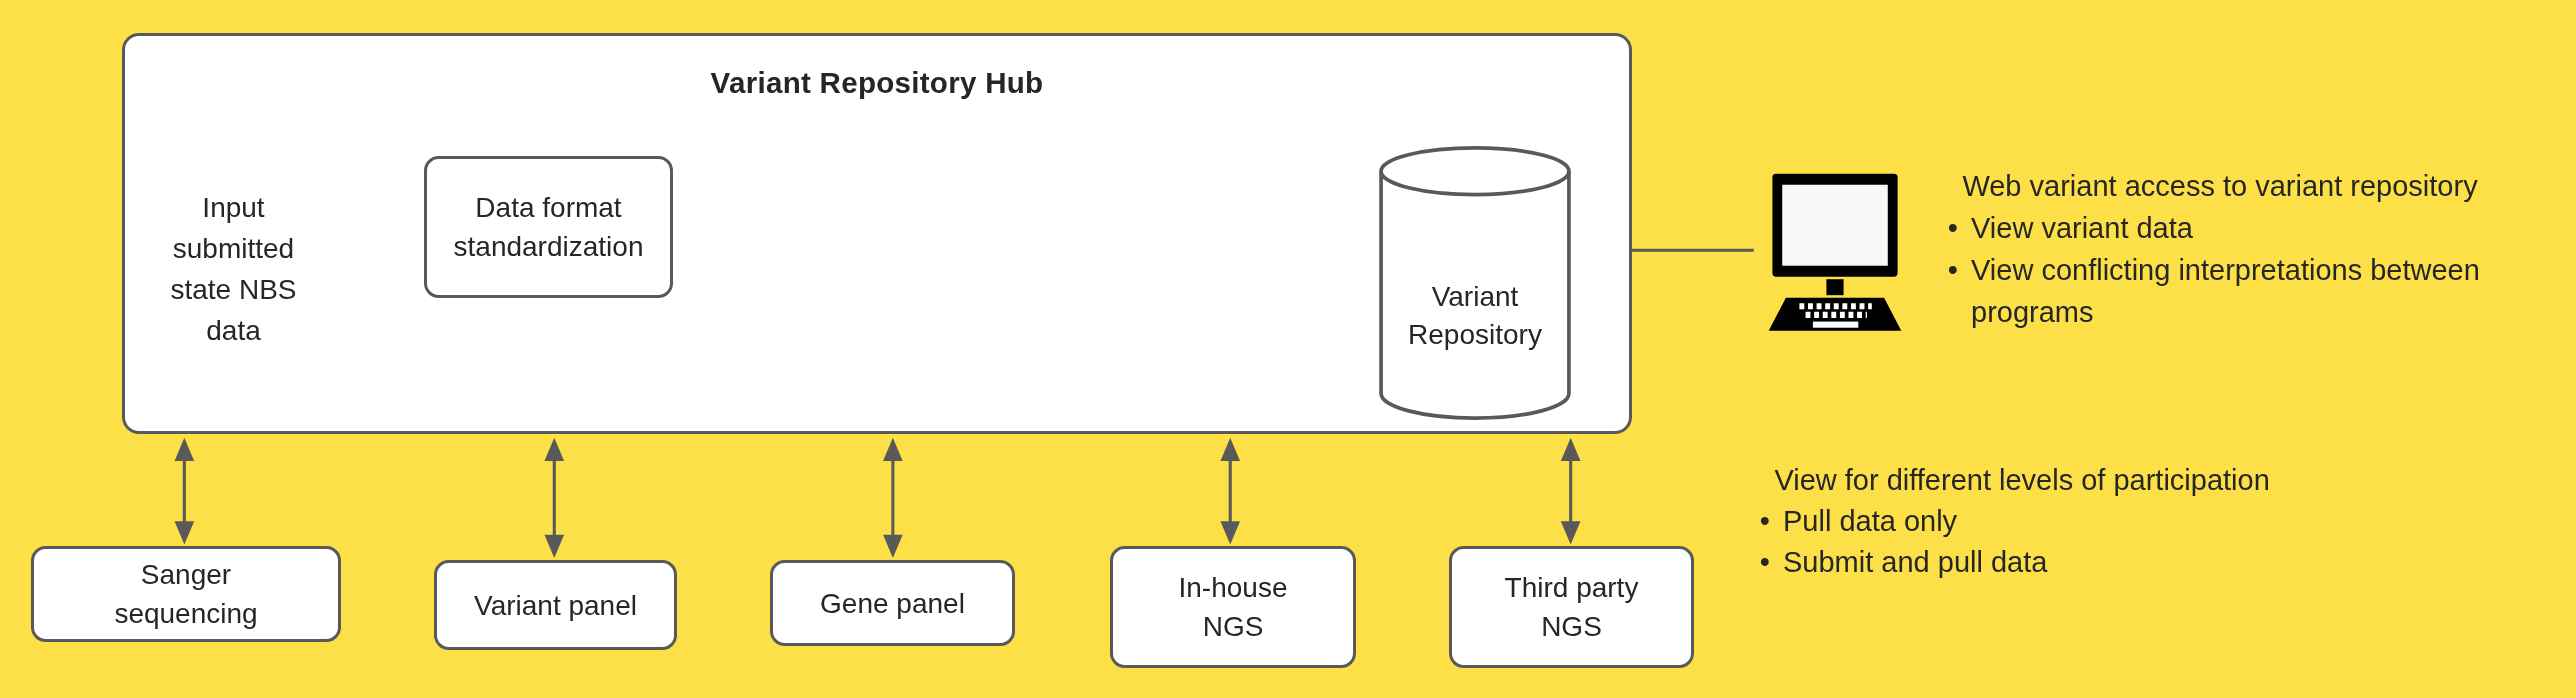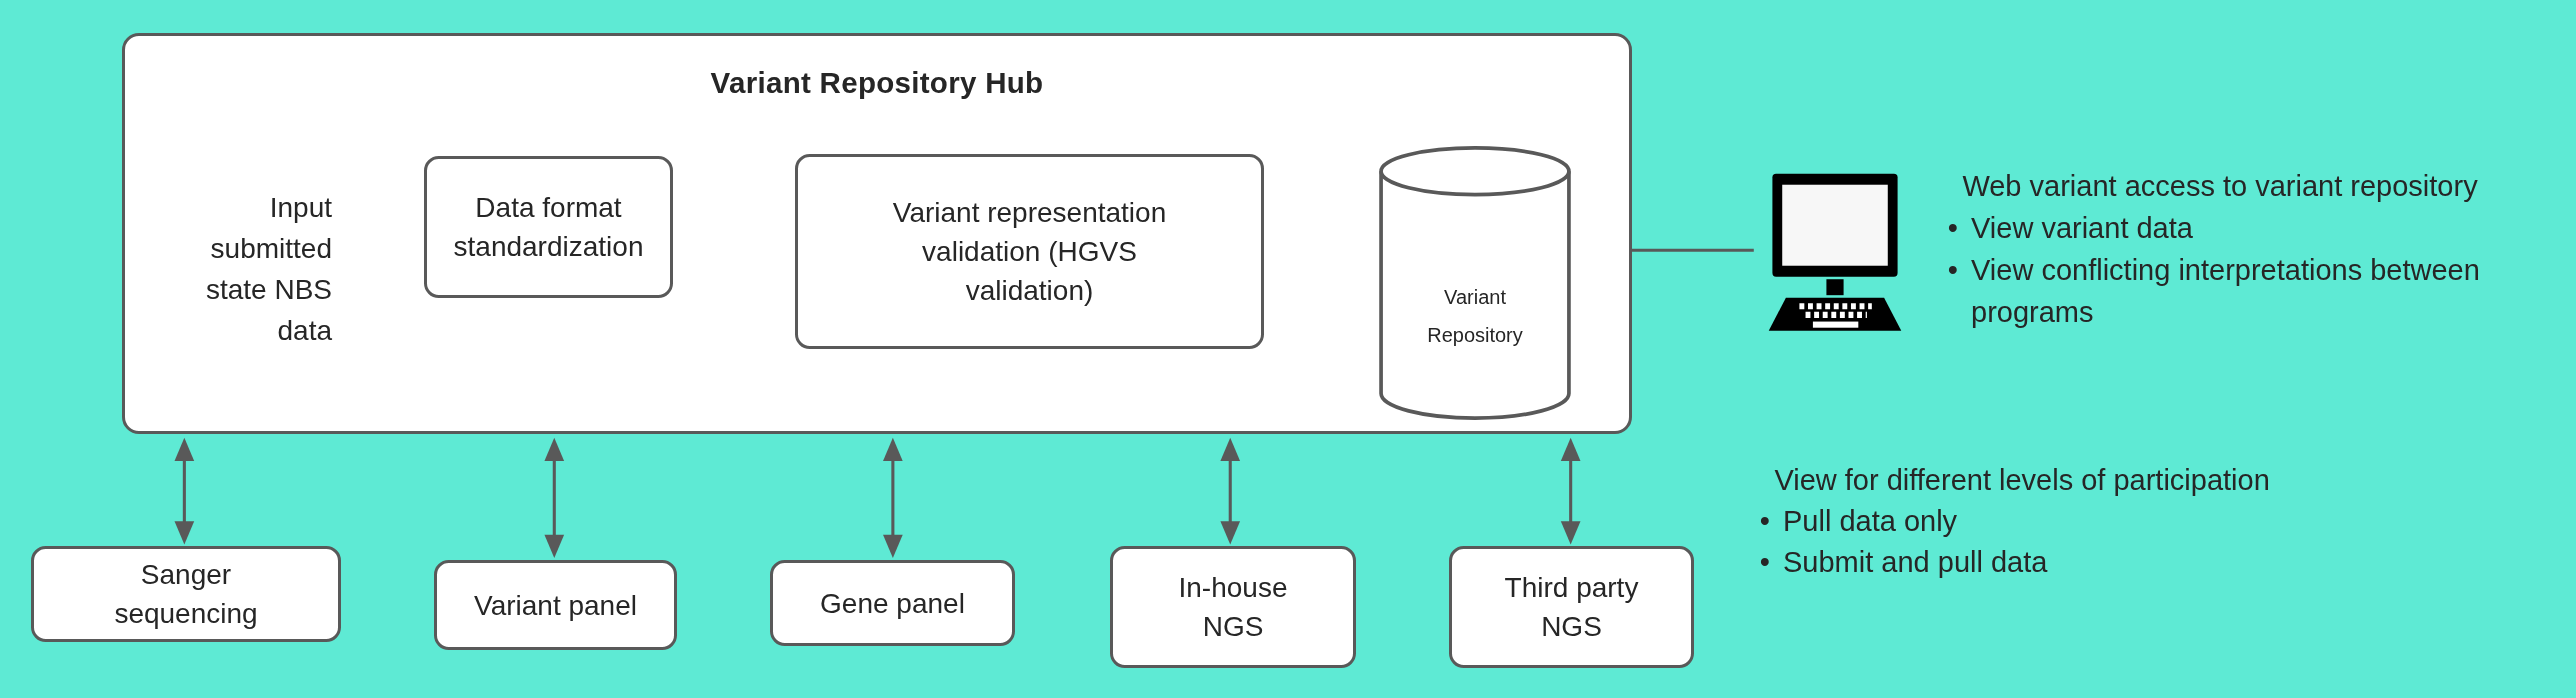--- a/index.html
+++ b/index.html
@@ -5,21 +5,21 @@
   * { margin: 0; padding: 0; box-sizing: border-box; }
   html, body { background: #ffffff; }
   body {
     font-family: "Liberation Sans", "DejaVu Sans", sans-serif;
     color: #262626;
   }
   #canvas {
     position: relative;
     width: 2576px;
     height: 699px;
-    background: #5eead4;
+    background: #fde047;
     overflow: hidden;
   }
   #connectors {
     position: absolute;
     left: 0; top: 0;
     width: 2576px; height: 699px;
     pointer-events: none;
   }
   .hub {
     position: absolute;
@@ -34,21 +34,21 @@
     left: 0; top: 29.5px;
     width: 100%;
     text-align: center;
     font-size: 29.5px;
     font-weight: bold;
     color: #262626;
     letter-spacing: 0.3px;
   }
   .free-label {
     position: absolute;
-    text-align: right;
+    text-align: center;
     font-size: 28px;
     line-height: 41px;
     color: #262626;
   }
   .input-label {
     left: 135px; top: 187px;
     width: 197px;
   }
   .node {
     position: absolute;
@@ -73,21 +73,21 @@
   .cylinder {
     position: absolute;
     left: 1378px; top: 144px;
     width: 194px; height: 278px;
   }
   .cylinder-label {
     position: absolute;
     left: 0; top: 134px;
     width: 100%;
     text-align: center;
-    font-size: 20px;
+    font-size: 28px;
     line-height: 38px;
     color: #262626;
   }
   .computer-icon {
     position: absolute;
     left: 1754px; top: 170px;
     width: 162px; height: 162px;
   }
   .textblock {
     position: absolute;
@@ -147,23 +147,20 @@
 
   <div class="hub">
     <div class="hub-title">Variant Repository Hub</div>
   </div>
 
   <div class="free-label input-label">Input<br>submitted<br>state NBS<br>data</div>
 
   <div class="node node-box1">
     <div>Data format<br>standardization</div>
   </div>
-  <div class="node node-box2">
-    <div>Variant representation<br>validation (HGVS<br>validation)</div>
-  </div>
 
   <div class="cylinder">
     <svg width="194" height="278" viewBox="0 0 316 452" xmlns="http://www.w3.org/2000/svg">
       <path d="M5 44 L5 406 A153 40 0 0 0 311 406 L311 44" fill="#ffffff" stroke="#595959" stroke-width="6"></path>
       <ellipse cx="158" cy="44" rx="153" ry="38" fill="#ffffff" stroke="#595959" stroke-width="6"></ellipse>
     </svg>
     <div class="cylinder-label">Variant<br>Repository</div>
   </div>
 
   <svg class="computer-icon" viewBox="0 0 264 264" xmlns="http://www.w3.org/2000/svg">

